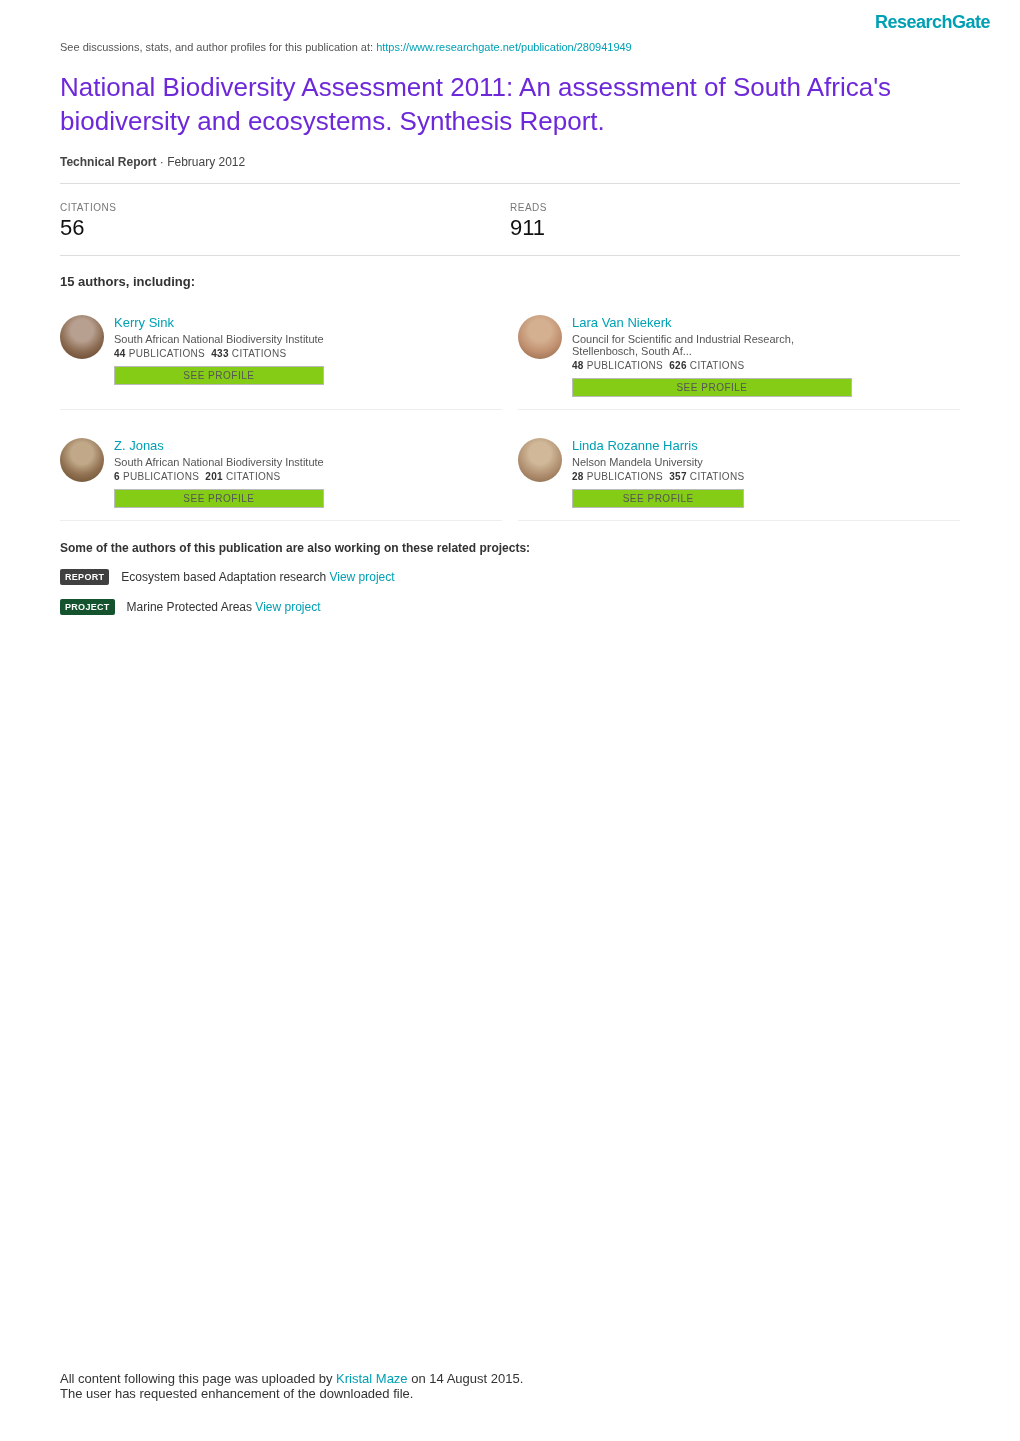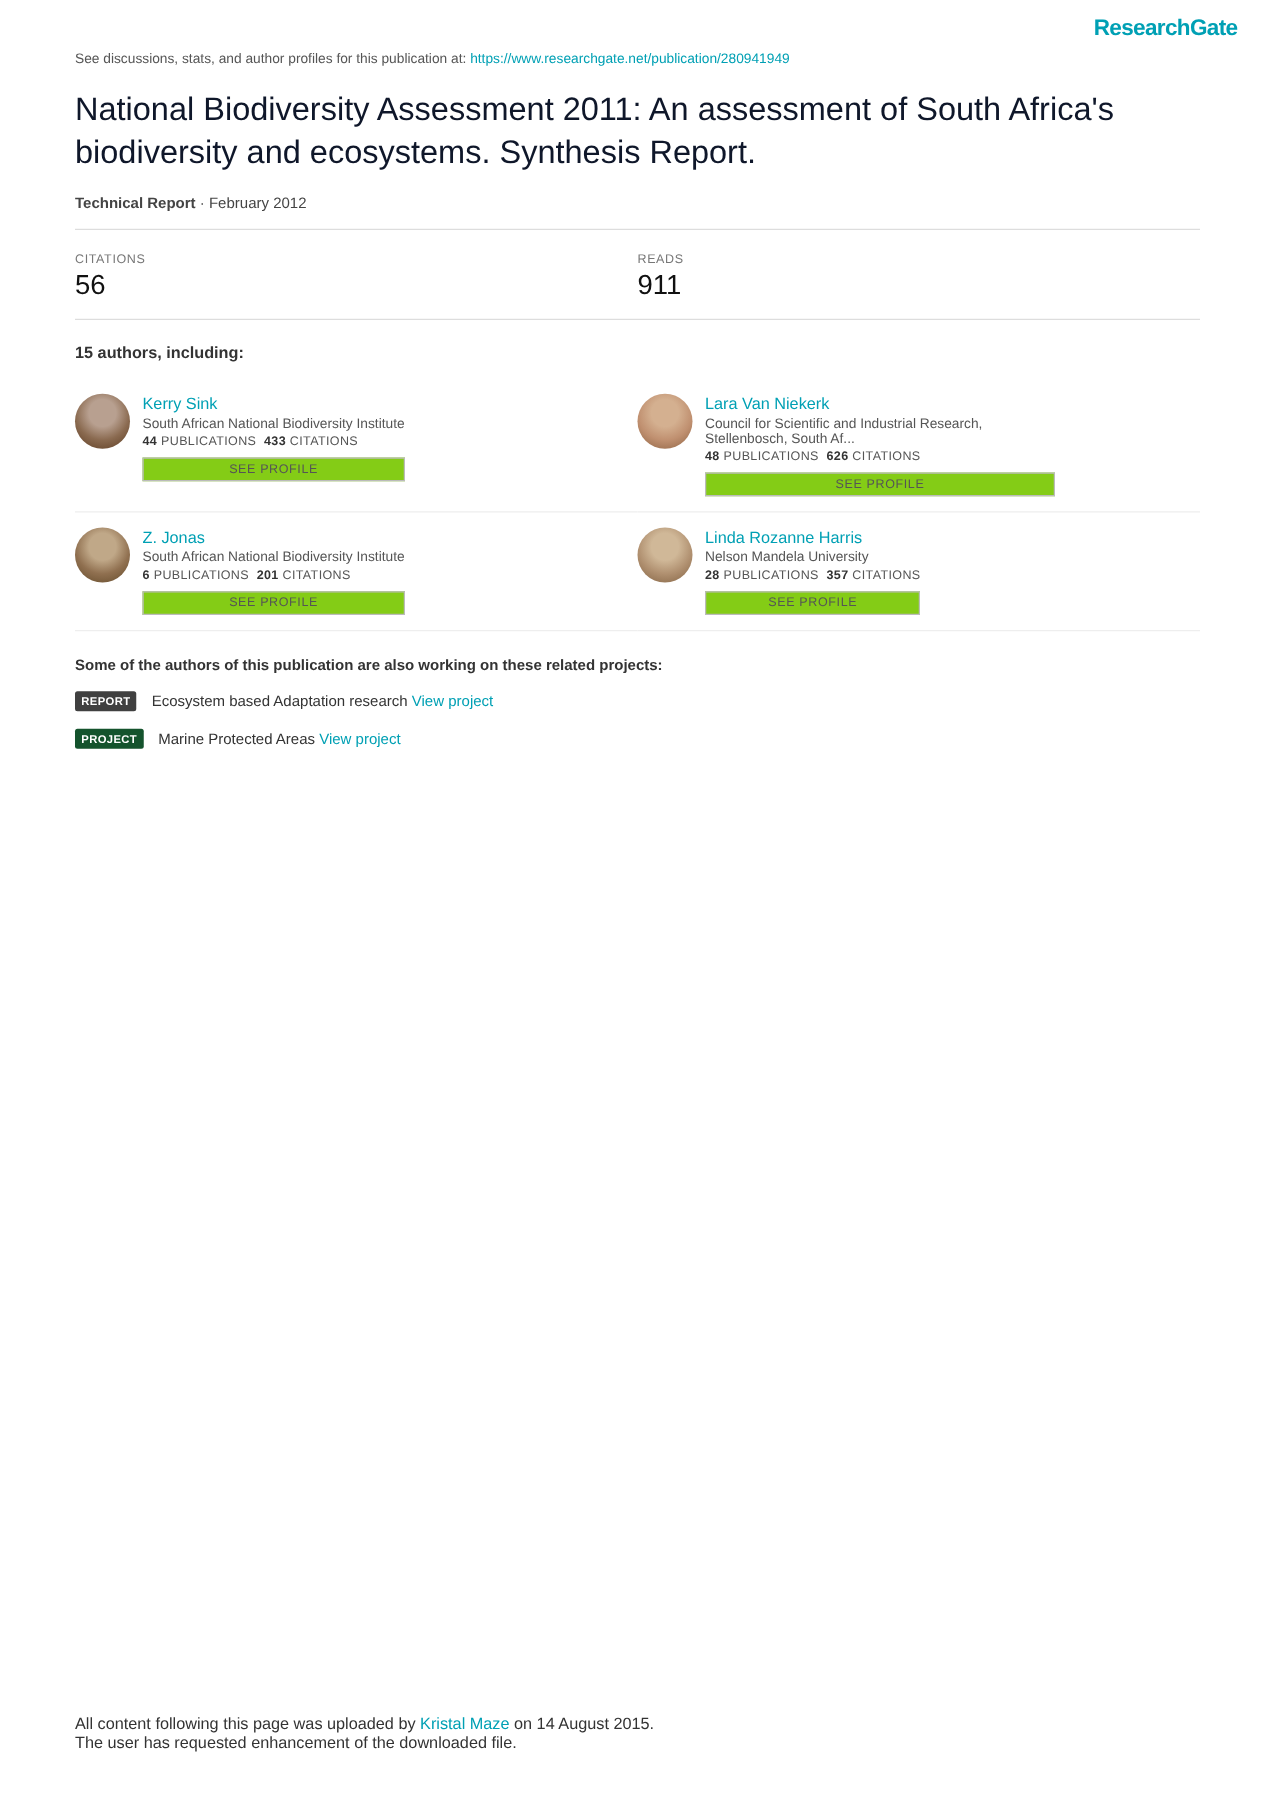--- a/index.html
+++ b/index.html
@@ -30,21 +30,21 @@
       color: #555;
       margin-bottom: 18px;
     }
     .url-line a {
       color: #00a0b4;
       text-decoration: none;
     }
     .title {
       font-size: 26px;
       font-weight: 400;
-      color: #0f172a;
+      color: #6d28d9;
       line-height: 1.3;
       margin-bottom: 16px;
       max-width: 900px;
     }
     .report-type-line {
       font-size: 12px;
       color: #444;
       margin-bottom: 18px;
       padding-bottom: 14px;
       border-bottom: 1px solid #ddd;
@@ -75,21 +75,21 @@
       color: #111;
     }
     .authors-title {
       font-size: 13px;
       font-weight: bold;
       margin-bottom: 14px;
     }
     .authors-grid {
       display: grid;
       grid-template-columns: 1fr 1fr;
-      gap: 0;
+      gap: 16px;
       margin-bottom: 20px;
     }
     .author-card {
       display: flex;
       align-items: flex-start;
       gap: 10px;
       padding: 12px 0;
       border-bottom: 1px solid #eee;
     }
     .author-avatar {

